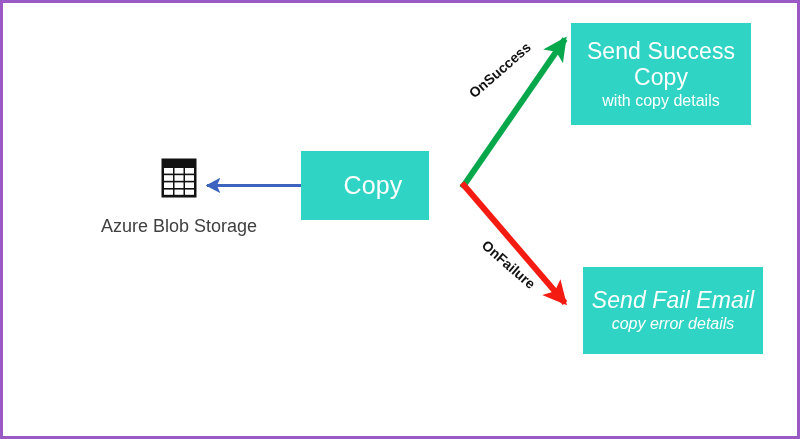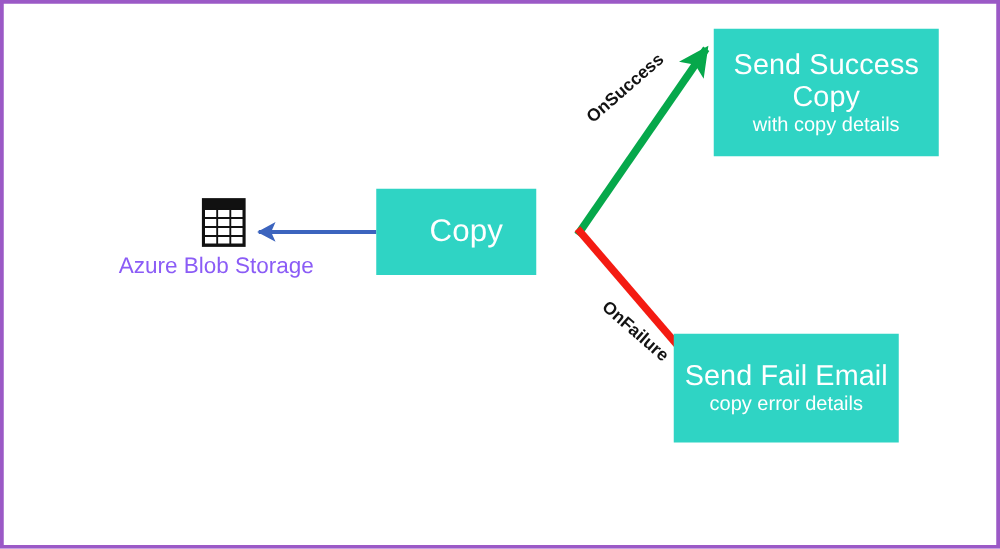--- a/index.html
+++ b/index.html
@@ -63,43 +63,45 @@
     font-size: 25px;
   }
   #node-success {
     left: 568px;
     top: 20px;
     width: 180px;
     height: 102px;
     padding: 4px 6px;
   }
   #node-fail {
-    left: 536px;
+    left: 580px;
     top: 264px;
     width: 180px;
     height: 87px;
     padding: 4px 6px;
+    font-style: italic;
   }
   
   #storage-group {
     position: absolute;
     left: 92px;
     top: 155px;
     width: 168px;
   }
   #storage-icon {
     width: 36px;
     height: 40px;
     margin: 0 auto;
     display: block;
   }
   #storage-label {
-    margin-top: 4px;
+    margin-top: 18px;
+    text-align: center;
     font-size: 18px;
-    color: #8b5cf6;
+    color: #404040;
     font-family: "Liberation Sans", sans-serif;
     white-space: nowrap;
   }
   
   .edge-label {
     position: absolute;
     font-size: 14px;
     font-weight: 700;
     color: #121212;
     white-space: nowrap;

